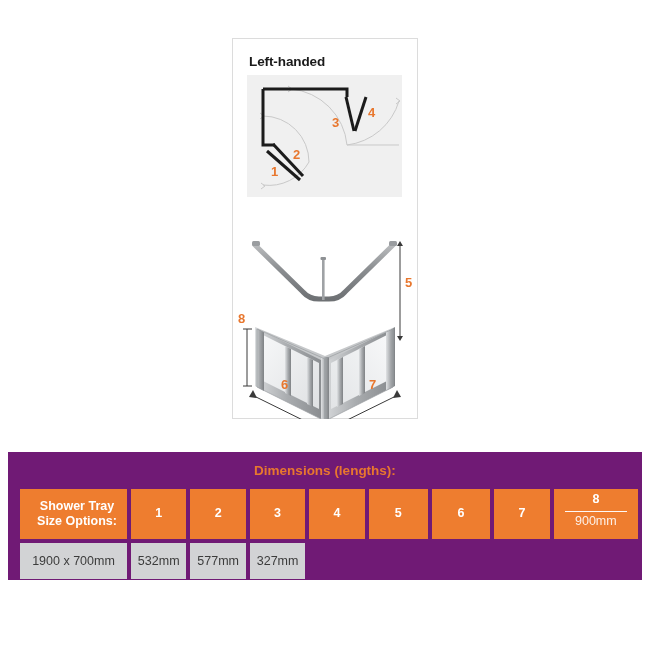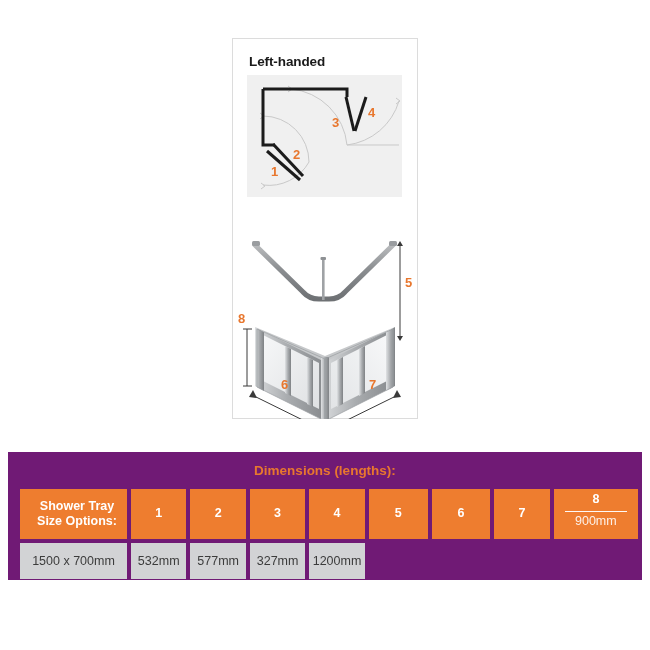--- a/index.html
+++ b/index.html
@@ -286,21 +286,20 @@
       </div>
       <div class="hcell">
         <span>7</span>
       </div>
       <div class="hcell stacked">
         <span class="stk-top">8</span>
         <span class="stk-rule"></span>
         <span class="stk-bot">900mm</span>
       </div>
 
-      <div class="dcell">1500 x 700mm</div>
+      <div class="dcell">1900 x 700mm</div>
       <div class="dcell">532mm</div>
       <div class="dcell">577mm</div>
       <div class="dcell">327mm</div>
-      <div class="dcell">1200mm</div>
     </div>
   </div>
 
 </div>
 
 </body></html>

